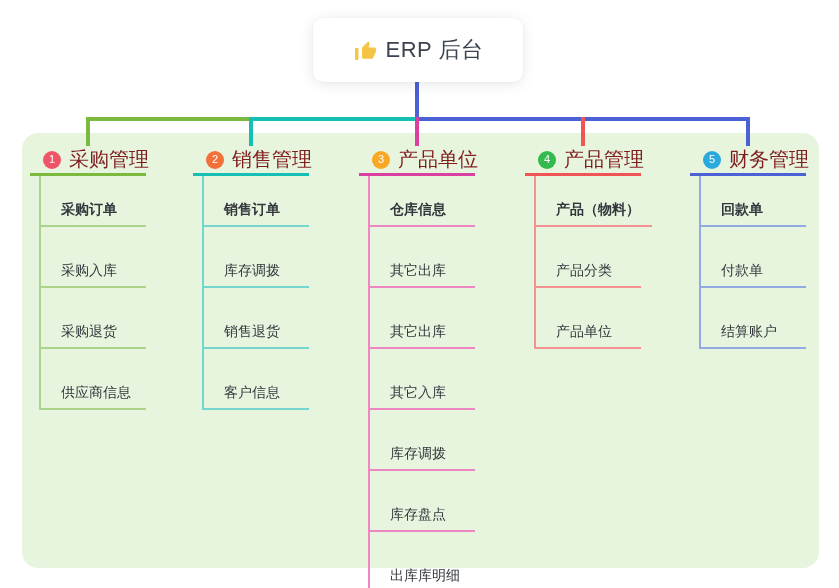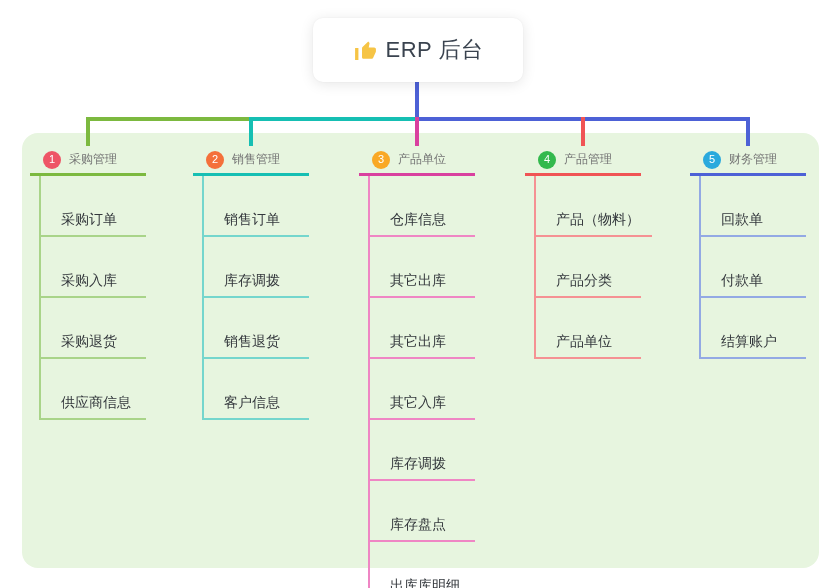--- a/index.html
+++ b/index.html
@@ -42,32 +42,32 @@
   .branch-head {
     width:116px; height:30px; padding-left:13px;
     display:flex; align-items:center; gap:8px;
     border-bottom:3px solid var(--main);
   }
   .badge {
     width:18px; height:18px; flex:0 0 18px; border-radius:50%;
     background:var(--badge); color:#fff; font-size:11px; line-height:1;
     display:flex; align-items:center; justify-content:center;
   }
-  .branch-title { font-size:12px; font-weight:500; color:#737373; white-space:nowrap; }
+  .branch-title { font-size:20px; font-weight:500; color:#7f1d1d; white-space:nowrap; }
 
   .children {
     margin-left:9px; border-left:2px solid var(--light);
     display:flex; flex-direction:column; align-items:flex-start;
   }
   .child-row {
     height:61px; min-width:105px; padding:0 12px 6px 20px;
     display:flex; align-items:flex-end;
     border-bottom:2px solid var(--light);
   }
-  .child-row:first-child { height:61px; }
+  .child-row:first-child { height:51px;font-weight:bold; }
   .child-label { font-size:14px; color:#33373c; white-space:nowrap; }
 </style>
 </head>
 <body>
 
 <div id="canvas" style="--c1: #7cb93f; --c2: #16bfb3; --c3: #d9409f; --c4: #f05455; --c5: #4d61d6; --panel: #e7f5df;">
 
   <div class="panel"></div>
 
   <div class="v-root"></div>

